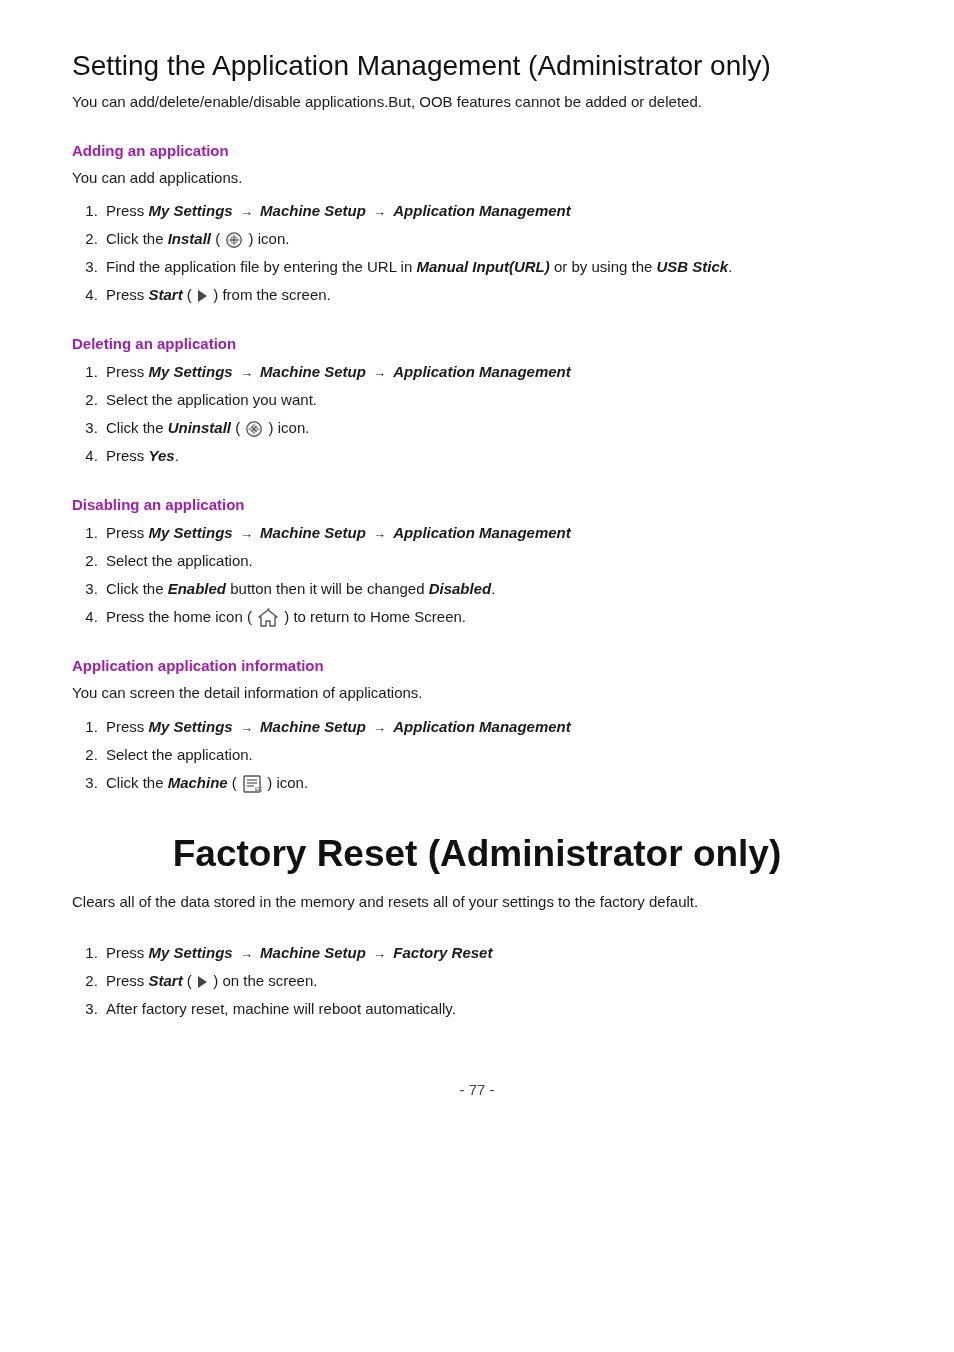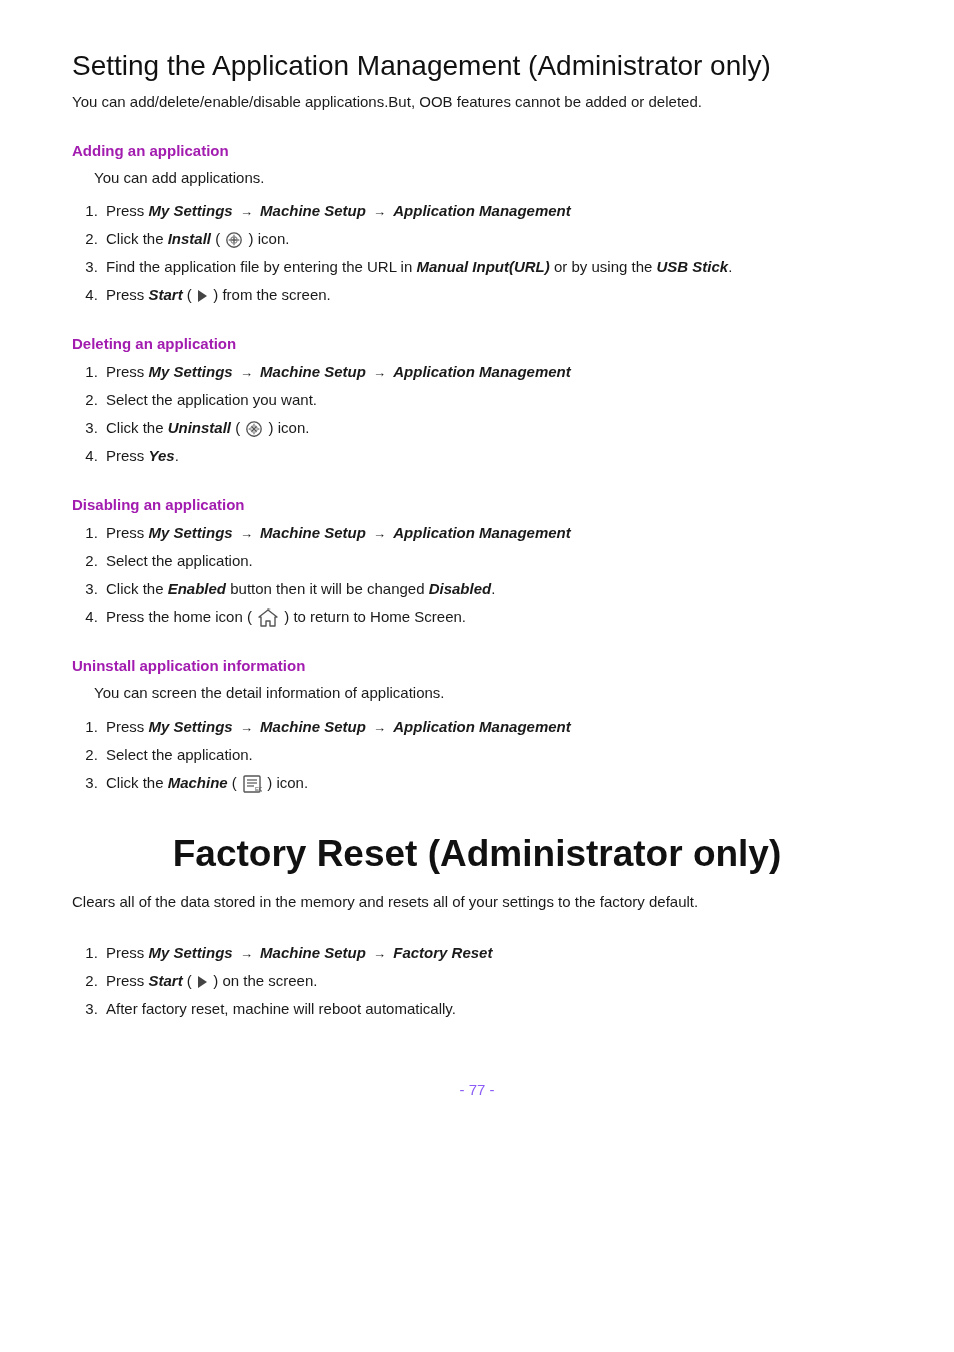--- a/index.html
+++ b/index.html
@@ -40,21 +40,20 @@
     }
 
     .section {
       margin-bottom: 28px;
     }
 
     .section-intro {
       font-size: 15px;
       margin-bottom: 10px;
       line-height: 1.5;
-      margin-left: 22px;
     }
 
     ol {
       margin-left: 20px;
       padding-left: 10px;
     }
 
     ol li {
       font-size: 15px;
       line-height: 1.6;
@@ -95,21 +94,21 @@
       font-weight: 900;
       margin-top: 36px;
       margin-bottom: 14px;
       text-align: center;
     }
 
     .page-number {
       text-align: center;
       margin-top: 60px;
       font-size: 15px;
-      color: #8b5cf6;
+      color: #404040;
     }
   </style>
 </head>
 <body>
 
 <h1>Setting the Application Management (Administrator only)</h1>
 <p class="intro-text">You can add/delete/enable/disable applications.But, OOB features cannot be added or deleted.</p>
 
 <div class="section">
   <h2>Adding an application</h2>
@@ -198,21 +197,21 @@
 
         <line x1="11" y1="2" x2="11" y2="0" stroke="#888" stroke-width="1.2"></line>
         <polygon points="11,0 14,1 11,2" fill="#888"></polygon>
       </svg>
       ) to return to Home Screen.
     </li>
   </ol>
 </div>
 
 <div class="section">
-  <h2>Uninstall application information</h2>
+  <h2>Application application information</h2>
   <p class="section-intro">You can screen the detail information of applications.</p>
   <ol>
     <li>
       Press <span class="bold">My Settings</span>
       <span class="arrow">→</span>
       <span class="bold">Machine Setup</span>
       <span class="arrow">→</span>
       <span class="bold">Application Management</span>
     </li>
     <li>Select the application.</li>

